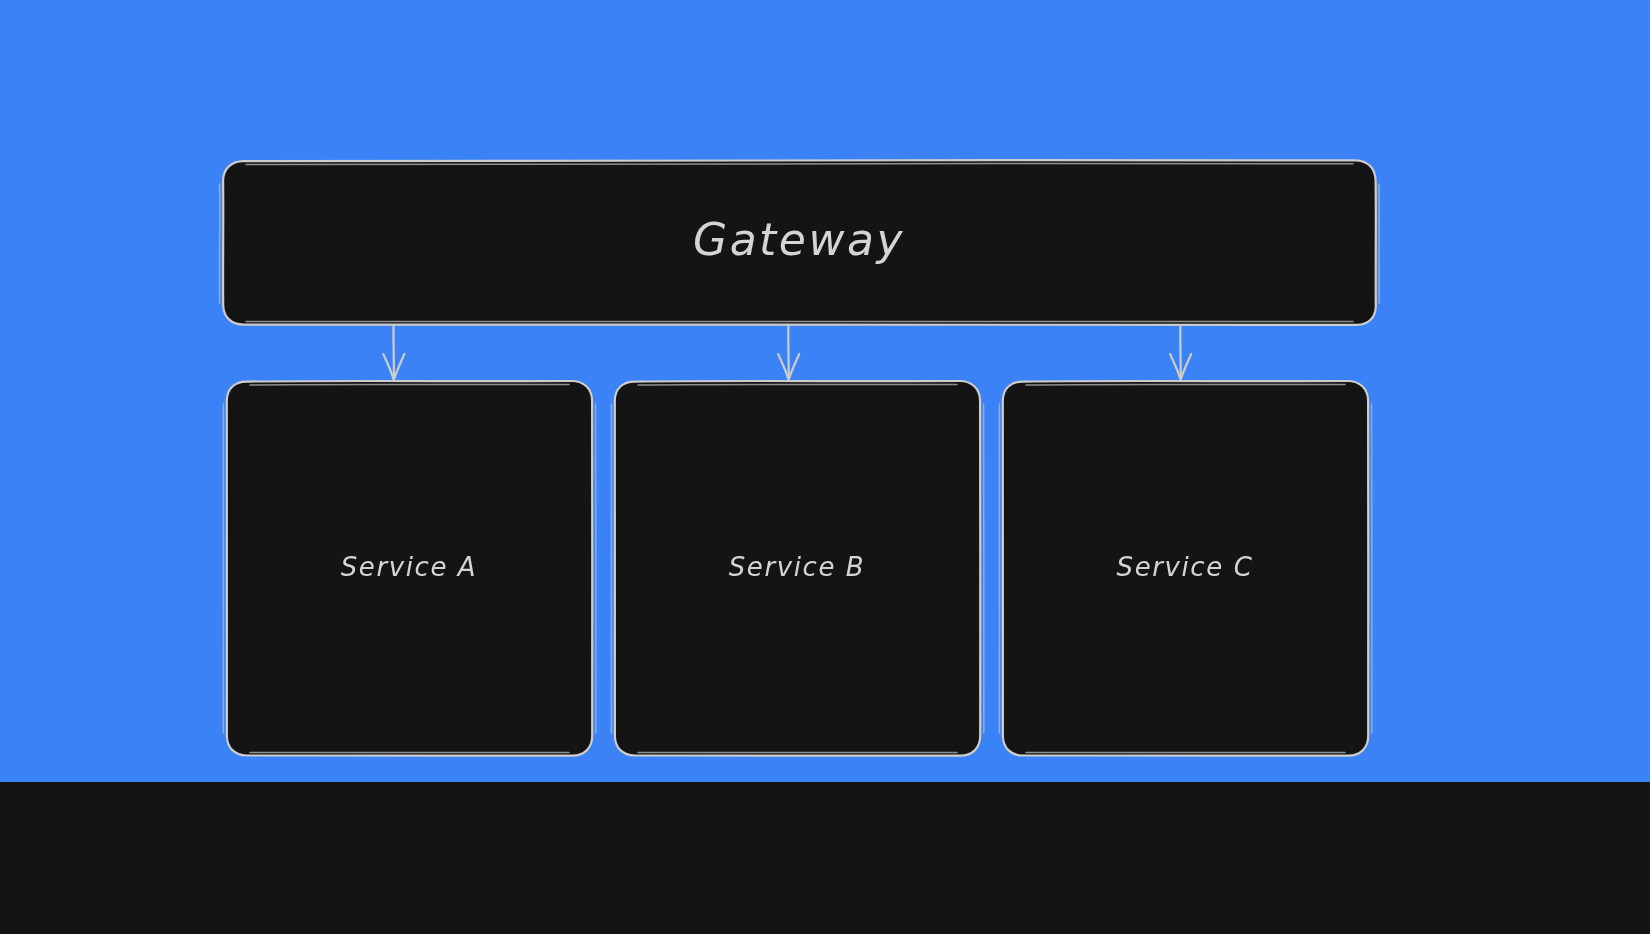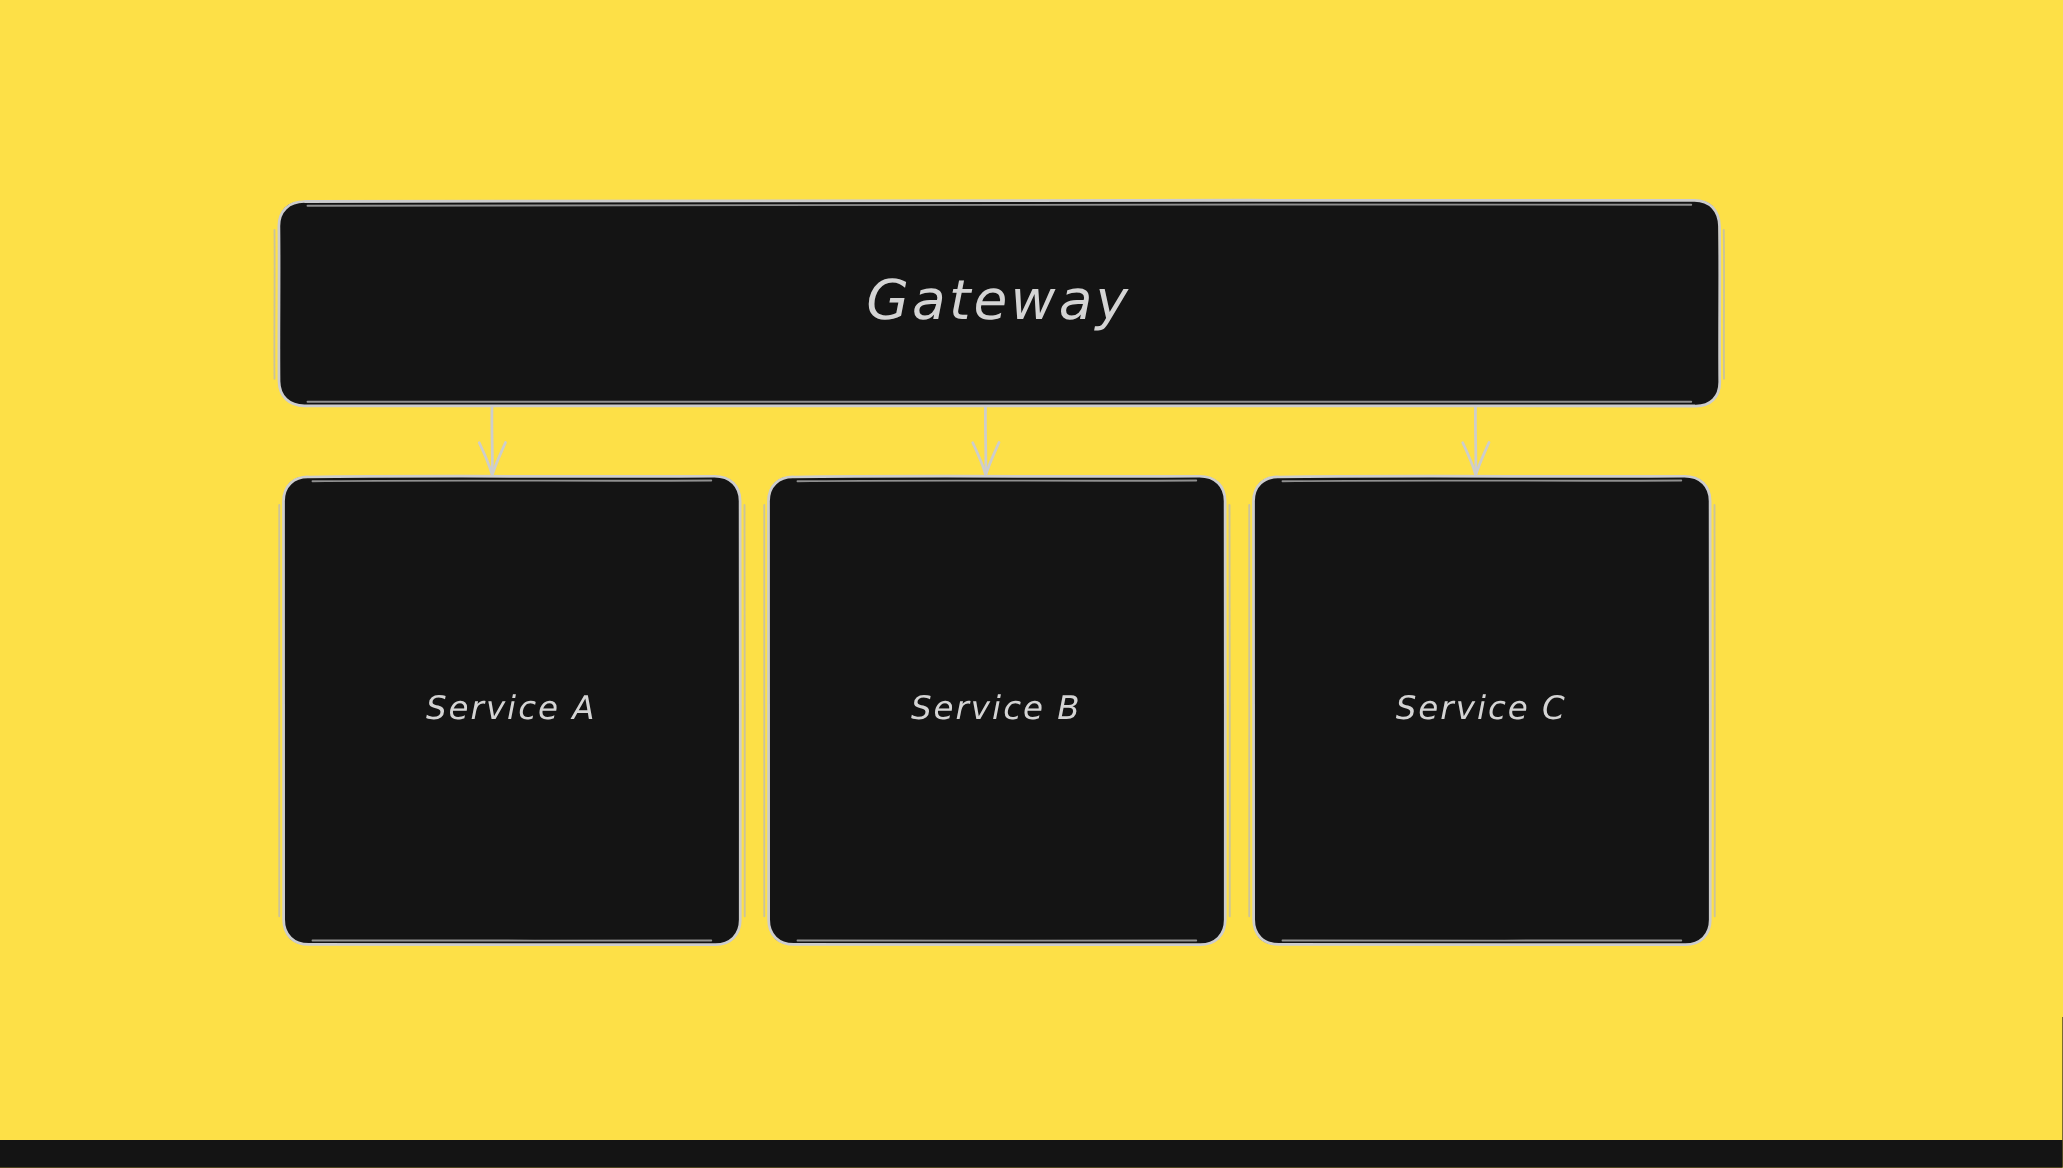--- a/index.html
+++ b/index.html
@@ -10,22 +10,22 @@
   }
   body {
     width: 1650px;
     height: 934px;
     overflow: hidden;
     font-family: "DejaVu Sans", sans-serif;
   }
   #canvas {
     position: relative;
     width: 1650px;
-    height: 912px;
-    background: #fde047;
+    height: 782px;
+    background: #3b82f6;
   }
   #diagram-svg {
     position: absolute;
     top: 0;
     left: 0;
     width: 1650px;
     height: 934px;
     display: block;
   }
   .node-label {

